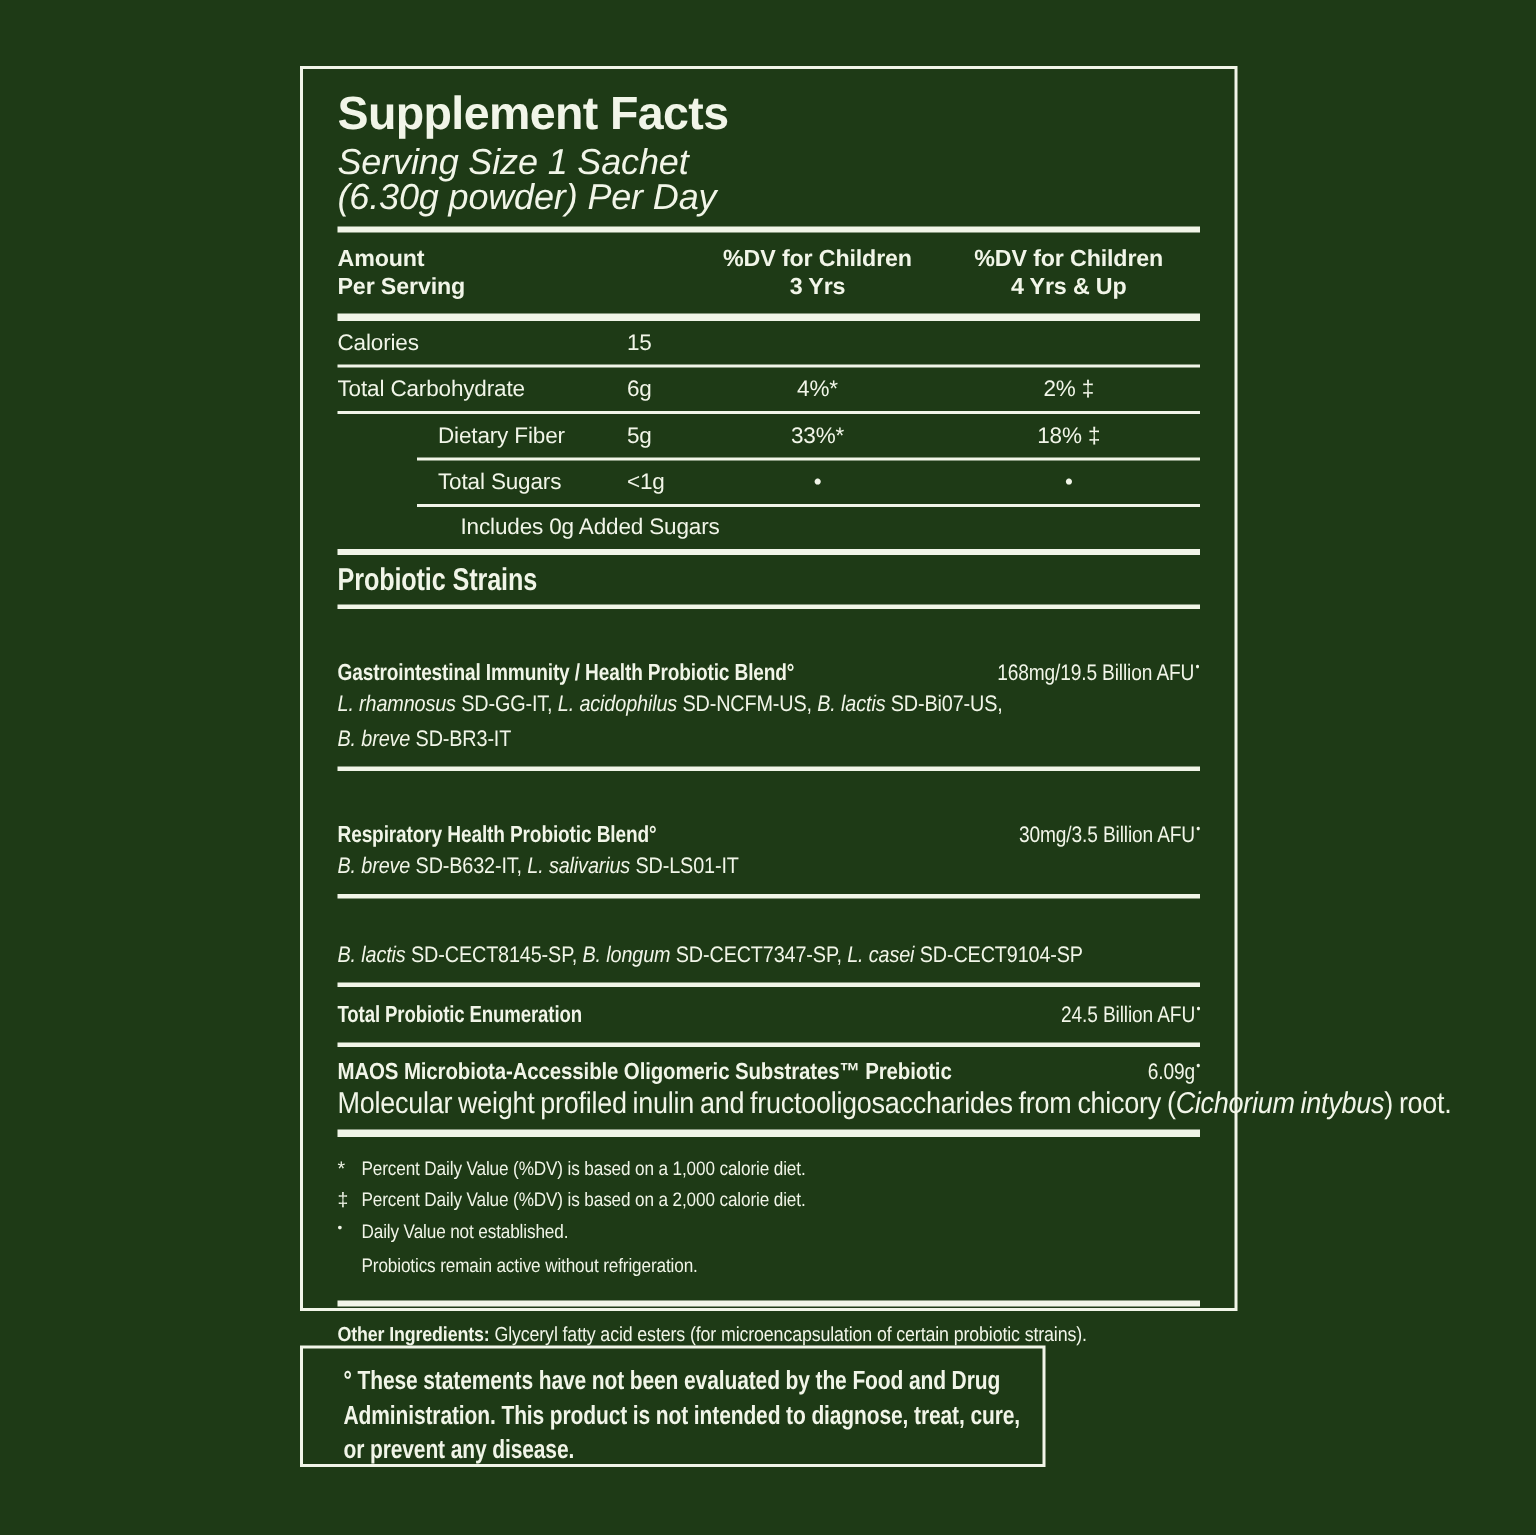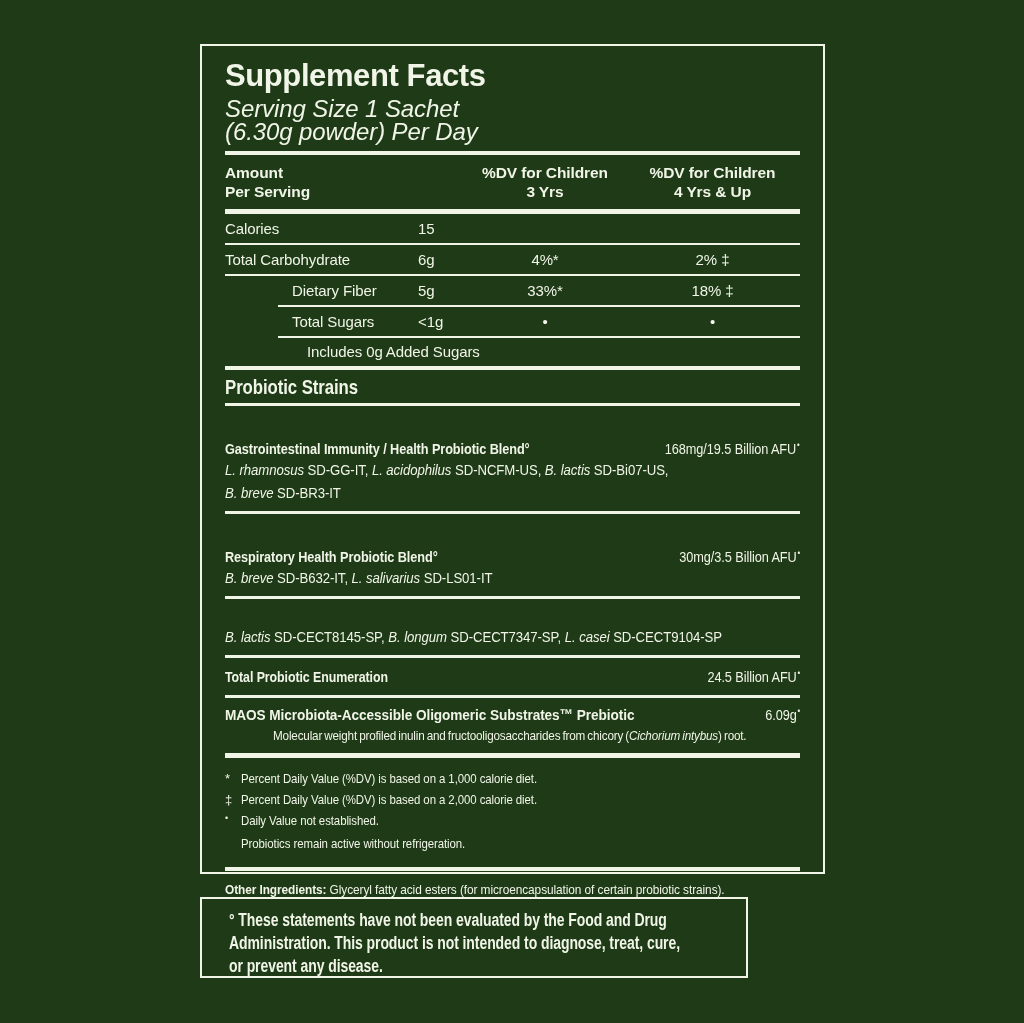--- a/index.html
+++ b/index.html
@@ -54,34 +54,34 @@
   }
   .supdot { font-size:9px; position:relative; top:-6px; margin-left:1px; }
   .strain { font-size:15px; line-height:23px; }
   .strain .it { font-style:italic; }
   .blend { padding-bottom:7px;margin-top:26px; }
 
   .trow { position:relative; padding:10px 0; font-size:15.5px; line-height:17px; }
   .trow .bv { top:10px; }
 
   .maos { padding-bottom:5px; }
-  .maos-desc { font-size:13px; line-height:24px; letter-spacing:-0.2px; word-spacing:-1px;margin-left:48px; }
+  .maos-desc { font-size:20px; line-height:24px; letter-spacing:-0.2px; word-spacing:-1px; }
   .maos-desc .it { font-style:italic; }
 
   .footnotes { padding:10px 0 13px 0; font-size:13px; line-height:21px; }
   .fline { display:flex; }
   .fmark { flex:0 0 16px; width:16px; }
   .fmark .dotsup { font-size:9px; position:relative; top:-4px; }
 
   .other { padding:9px 0; font-size:13.5px; line-height:19px; }
   .other b { font-weight:bold; }
 
   .disclaimer-box {
     position:absolute; left:200px; top:897px;
-    width:548px; height:81px;
+    width:497px; height:81px;
     border:2px solid #f1f5e8;
     padding:10px 14px 0 27px;
   }
   .disclaimer-text {
     font-size:17.5px; font-weight:bold; line-height:23px;
     display:inline-block; transform:scaleX(.80); transform-origin:0 0; white-space:nowrap;
   }
 </style>
 </head>
 <body>

